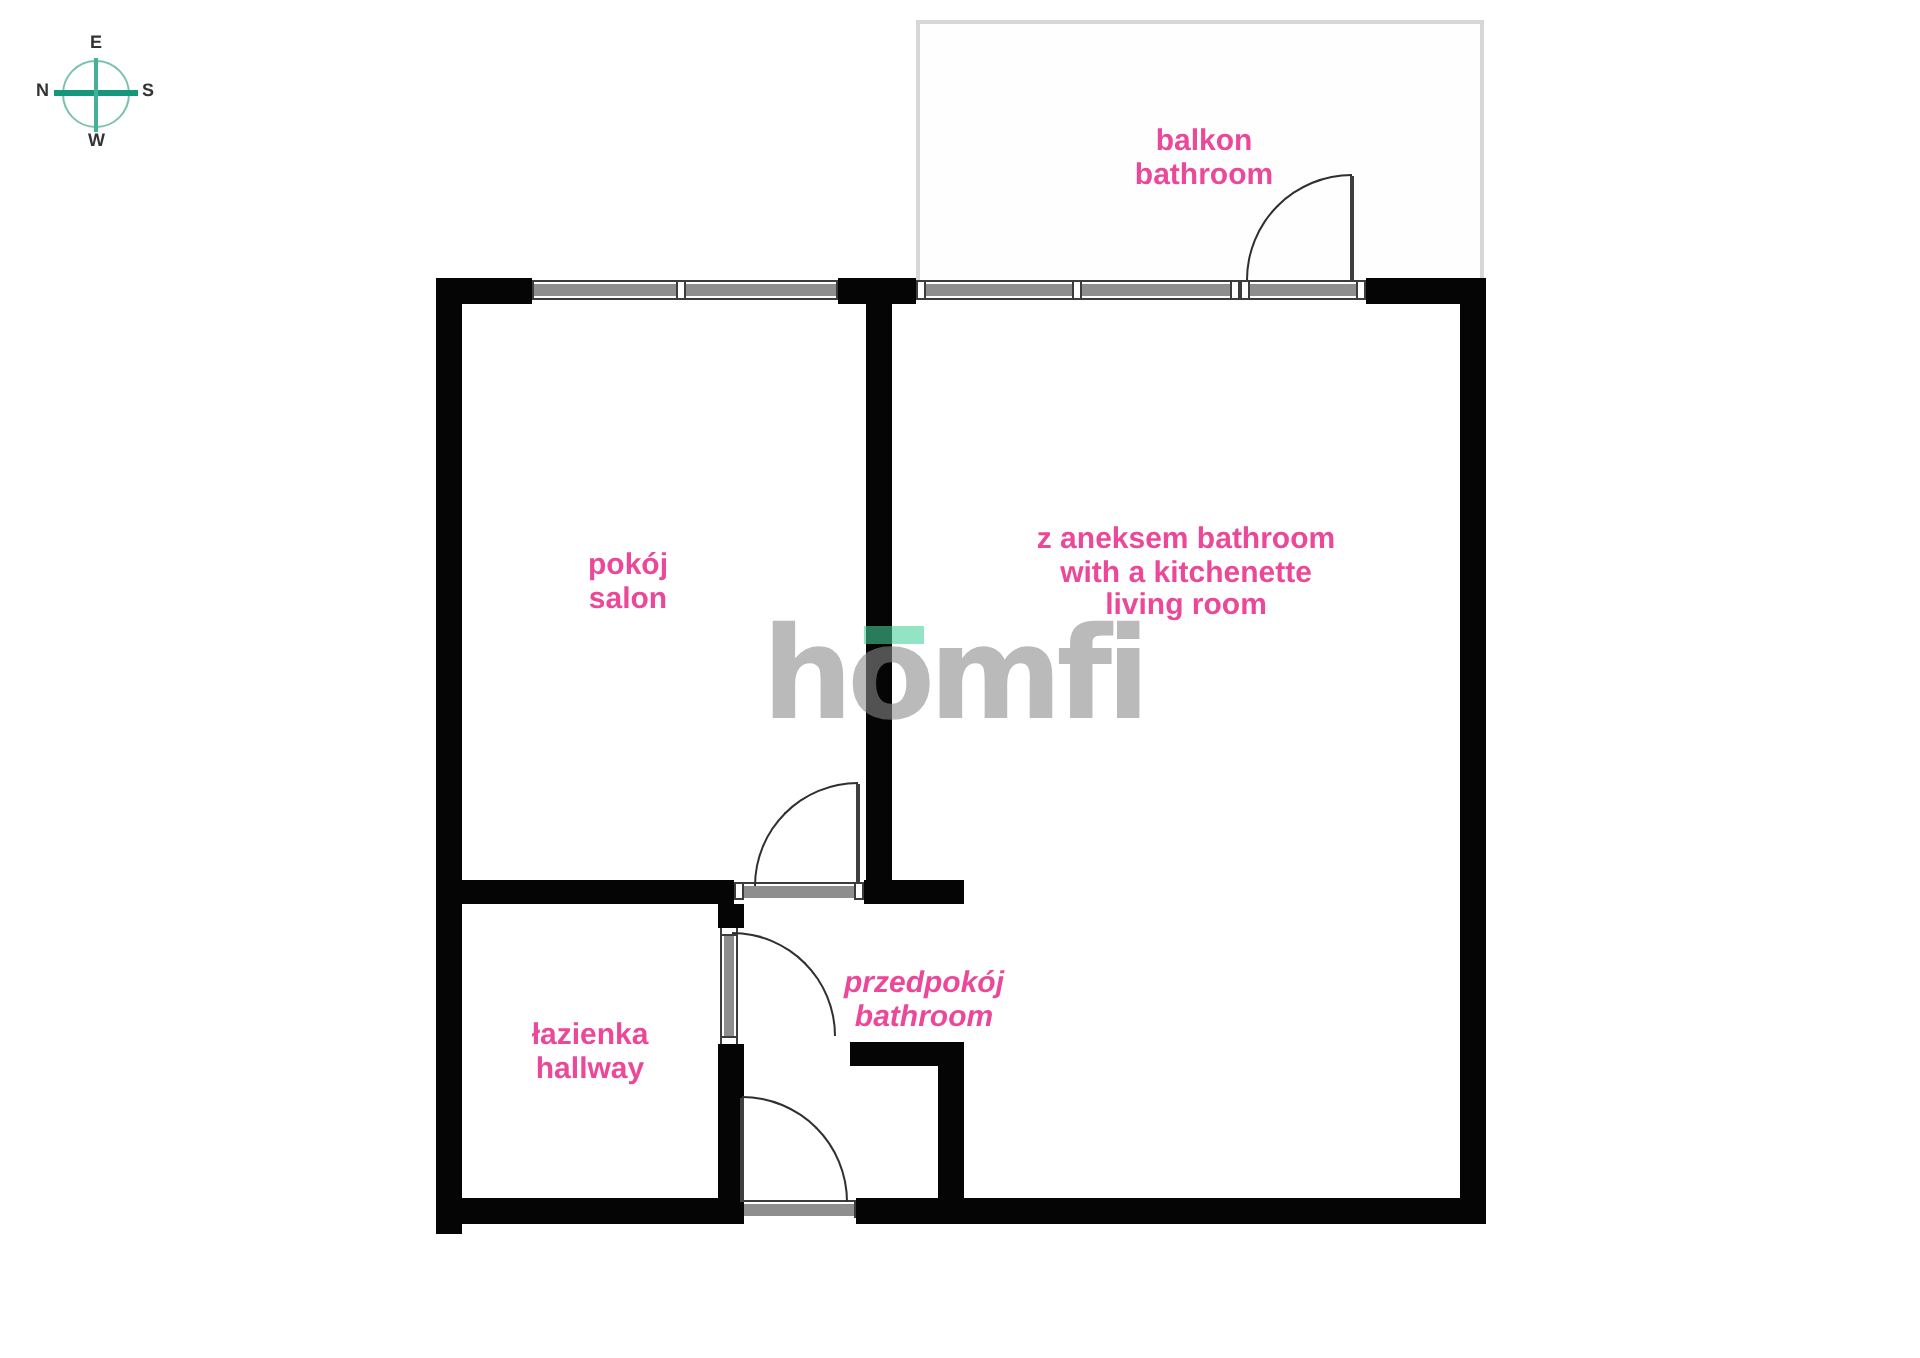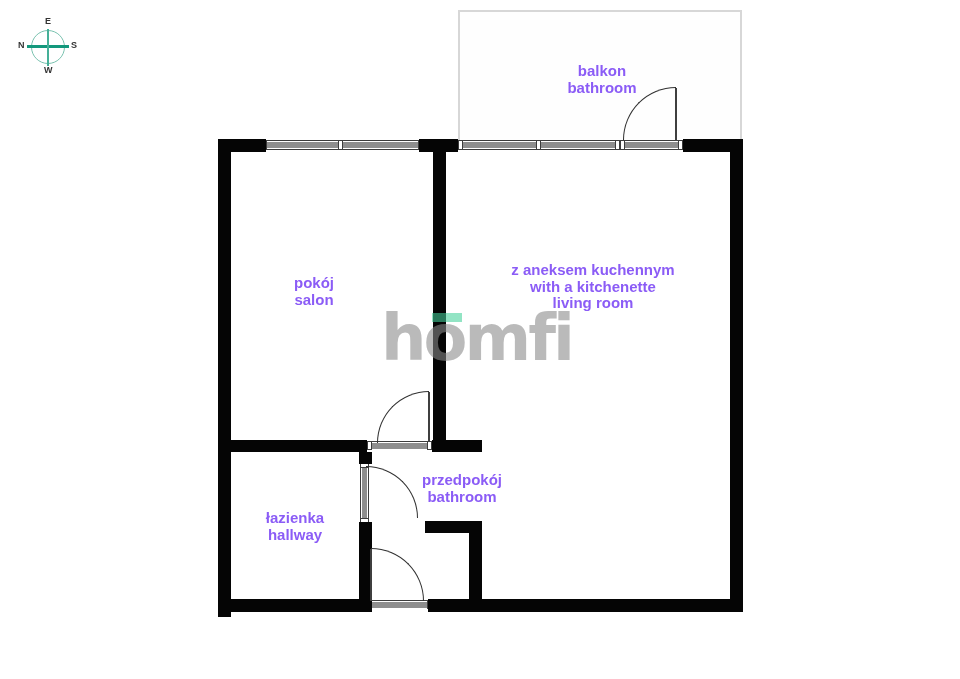--- a/index.html
+++ b/index.html
@@ -21,21 +21,21 @@
     border:1px solid #3c3c3c;box-sizing:border-box;}
   .mullion-v{position:absolute;left:0;right:0;height:5px;background:#ffffff;
     border:1px solid #3c3c3c;box-sizing:border-box;}
   
   .leaf{position:absolute;background:#3f3f3f;z-index:4;}
   .arc{position:absolute;z-index:4;box-sizing:border-box;}
   .arc-nw{border-top:1.5px solid #2f2f2f;border-left:1.5px solid #2f2f2f;border-top-left-radius:100%;}
   .arc-ne{border-top:1.5px solid #2f2f2f;border-right:1.5px solid #2f2f2f;border-top-right-radius:100%;}
   
   .room-label{position:absolute;transform:translateX(-50%);text-align:center;z-index:5;
-    font-size:15px;font-weight:bold;color:#8b5cf6;line-height:16.5px;white-space:nowrap;}
+    font-size:15px;font-weight:bold;color:#ec4899;line-height:16.5px;white-space:nowrap;}
   
   .compass{position:absolute;left:18px;top:16px;width:62px;height:64px;z-index:5;}
   .compass .ring{position:absolute;left:13px;top:14px;width:34px;height:34px;border-radius:50%;
     border:1.5px solid #79c2af;box-sizing:border-box;}
   .compass .bar-h{position:absolute;left:9px;top:29px;width:42px;height:3px;background:#13987c;}
   .compass .bar-v{position:absolute;left:29px;top:13px;width:1.5px;height:37px;background:#45b098;}
   .compass .dir{position:absolute;font-size:9px;font-weight:bold;color:#333;}
   .compass .dir-e{left:27px;top:0px;}
   .compass .dir-n{left:0px;top:24px;}
   .compass .dir-s{left:53px;top:24px;}
@@ -120,26 +120,26 @@
   </div>
   <div class="leaf" style="left:370px;top:549px;width:2px;height:52px;"></div>
   <div class="arc arc-ne" style="left:371px;top:548px;width:53px;height:53px;"></div>
 
   <div class="room-label" style="left:314px;top:275px;">
     <div>pokój</div>
     <div>salon</div>
   </div>
 
   <div class="room-label" style="left:593px;top:262px;">
-    <div>z aneksem kuchennym</div>
+    <div>z aneksem bathroom</div>
     <div>with a kitchenette</div>
     <div>living room</div>
   </div>
 
-  <div class="room-label" style="left:462px;top:472px;">
+  <div class="room-label" style="left:462px;top:484px;font-style:italic;">
     <div>przedpokój</div>
     <div>bathroom</div>
   </div>
 
   <div class="room-label" style="left:295px;top:510px;">
     <div>łazienka</div>
     <div>hallway</div>
   </div>
 
   <div class="watermark">

